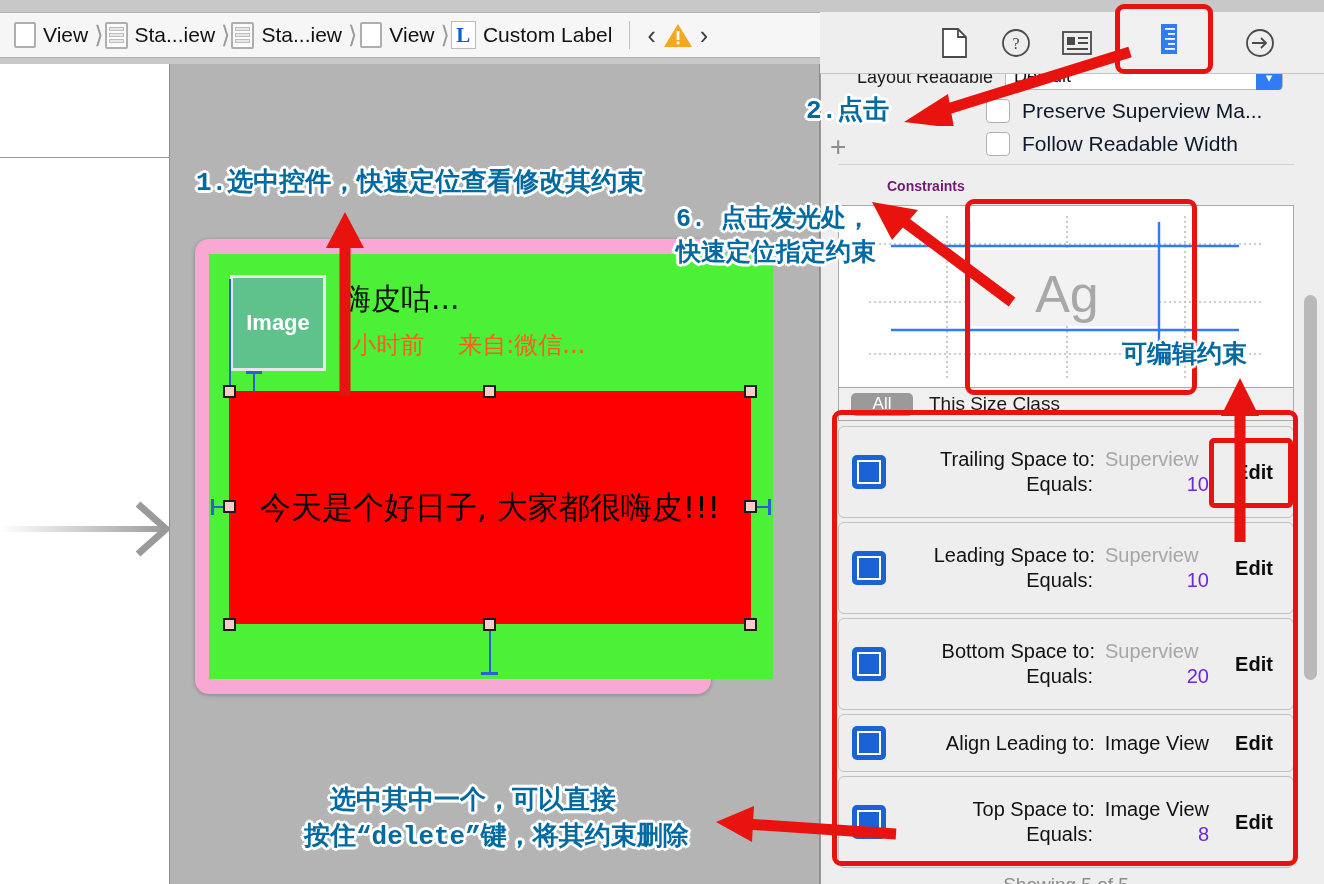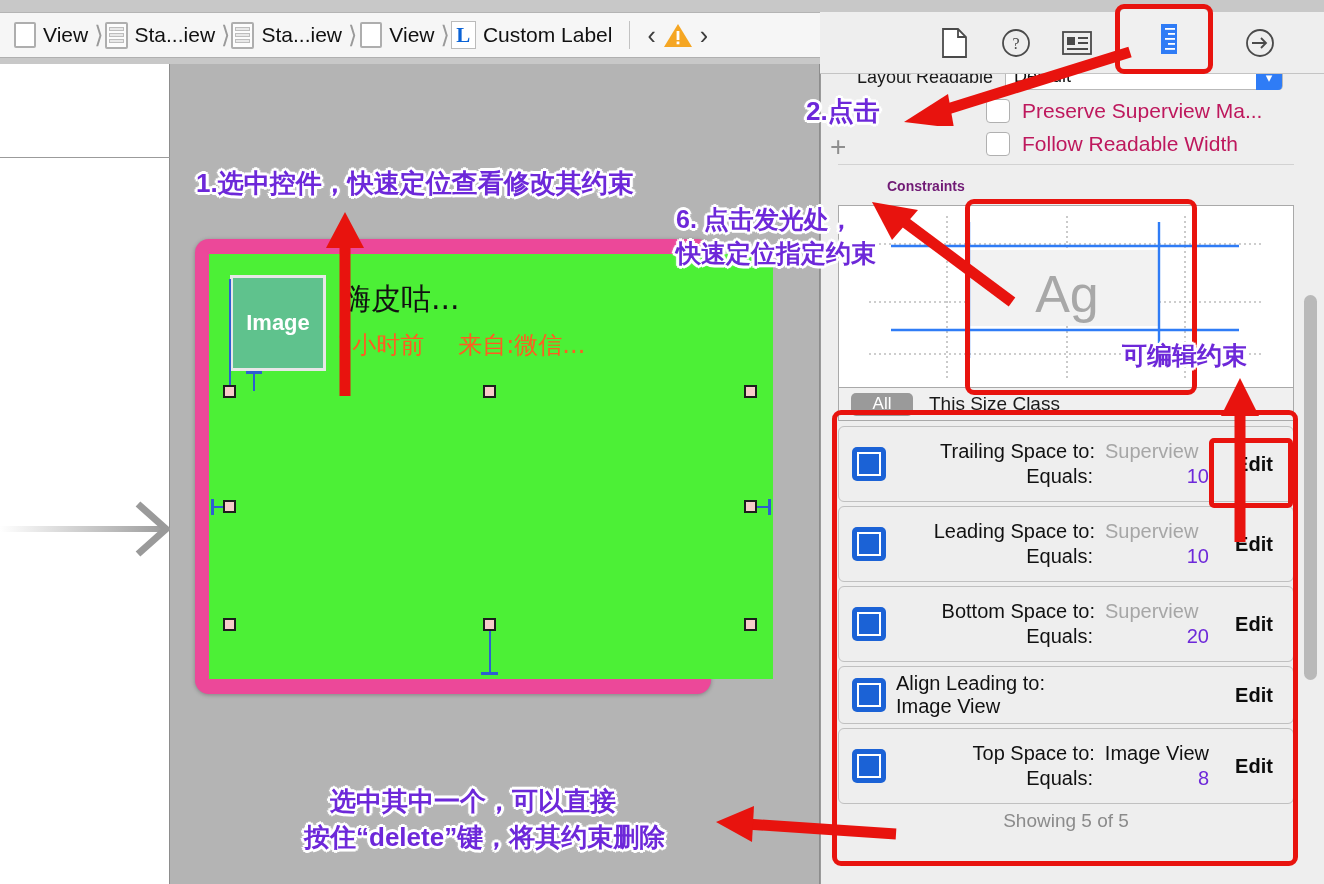--- a/index.html
+++ b/index.html
@@ -72,21 +72,21 @@
   .leftpanel .hr { position: absolute; left: 0; top: 93px; width: 170px; height: 1px; background: #9b9b9b; }
   .segue-arrow { position: absolute; left: 0px; top: 430px; width: 172px; height: 70px; }
 
   
   .canvas {
     position: absolute; left: 170px; top: 64px; width: 650px; height: 820px;
     background: #b4b4b4; border-right: 1px solid #8d8d8d;
   }
   .device {
     position: absolute; left: 25px; top: 175px; width: 516px; height: 455px;
-    background: #ec4899; border-radius: 14px;
+    background: #f9a8d4; border-radius: 14px;
     box-shadow: 0 1px 4px rgba(0,0,0,0.28);
   }
   .greenview {
     position: absolute; left: 14px; top: 15px; width: 564px; height: 425px;
     background: #4cf036;
   }
   .imgview {
     position: absolute; left: 21px; top: 21px; width: 96px; height: 96px;
     background: #5fc28d; border: 3px solid #e7e7e7;
     display: flex; align-items: center; justify-content: center;
@@ -114,22 +114,22 @@
     position: absolute; width: 13px; height: 13px; background: #f7cdc9;
     border: 2px solid #1d1d1d; box-sizing: border-box;
   }
   .cline { position: absolute; background: #2d5fd0; }
   .cline.v { width: 2px; }
   .cline.h { height: 2px; }
   .tcap { position: absolute; background: #2d5fd0; }
 
   
   .ann {
-    position: absolute; color: #6d28d9; font-weight: bold;
-    font-family: Liberation Sans, sans-serif; line-height: 1.18;
+    position: absolute; color: #0369a1; font-weight: bold;
+    font-family: Liberation Mono, monospace; line-height: 1.18;
     text-shadow:
       -2px -2px 0 #fff, 2px -2px 0 #fff, -2px 2px 0 #fff, 2px 2px 0 #fff,
       -3px 0 0 #fff, 3px 0 0 #fff, 0 -3px 0 #fff, 0 3px 0 #fff,
       -2px 0 3px #fff, 2px 0 3px #fff;
     white-space: pre; pointer-events: none;
   }
   .arrow { position: absolute; pointer-events: none; }
 
   
   .inspector {
@@ -151,21 +151,21 @@
   .lm-select .caret {
     position: absolute; right: 0px; top: -1px; width: 26px; height: 26px;
     background: #2f7cf6; border-radius: 0 4px 4px 0;
     color: #fff; font-size: 13px; display: flex; align-items: center; justify-content: center;
   }
   .cbrow { position: absolute; display: flex; align-items: center; }
   .cbox {
     width: 24px; height: 24px; background: #fff; border: 1px solid #b0b0b0;
     border-radius: 4px; display: inline-block;
   }
-  .cbl { font-size: 21px; color: #be185d; margin-left: 12px; white-space: nowrap; }
+  .cbl { font-size: 21px; color: #0f172a; margin-left: 12px; white-space: nowrap; }
   .plusbtn {
     position: absolute; left: 830px; top: 131px; font-size: 28px; color: #8e8e8e;
     font-weight: 300;
   }
   .insp-divider { position: absolute; left: 838px; top: 164px; width: 456px; height: 1px; background: #d2d2d2; }
   .sec-title { position: absolute; left: 887px; top: 178px; font-size: 14px; font-weight: bold; color: #701a75; }
 
   .constraint-diagram {
     position: absolute; left: 838px; top: 205px; width: 456px; height: 182px;
     background: #ffffff; border: 1px solid #a9a9a9; border-bottom: none;
@@ -175,21 +175,21 @@
     background: #f0f0f0; border: 1px solid #a9a9a9; display: flex; align-items: center;
   }
   .seg-all {
     margin-left: 12px; width: 62px; height: 23px; background: #9a9a9a; color: #fff;
     border-radius: 5px; font-size: 17px; display: flex; align-items: center; justify-content: center;
   }
   .seg-this { margin-left: 16px; font-size: 19px; color: #1a1a1a; }
 
   .clist { position: absolute; left: 838px; top: 426px; width: 456px; }
   .crow {
-    position: relative; height: 76px; background: #eeeeee; border: 1px solid #c0c0c0;
+    position: relative; height: 92px; background: #eeeeee; border: 1px solid #c0c0c0;
     border-radius: 6px; margin-bottom: 4px; display: flex; align-items: center;
   }
   .crow.single { height: 58px; }
   .cicon {
     width: 34px; height: 34px; margin-left: 13px; background: #1b62d6;
     border-radius: 5px; flex: 0 0 auto; position: relative;
   }
   .cicon .inner { position: absolute; inset: 5px; border: 2px solid #fff; }
   .cbody { flex: 1; padding-right: 6px; }
   .cline1, .cline2 { display: flex; justify-content: flex-end; align-items: baseline; }
@@ -340,20 +340,23 @@
 
         <div class="imgview">
           <span>Image</span>
         </div>
 
         <div class="title-cn">嗨皮咕...</div>
         <div class="sub-cn">
           <span>1小时前</span><span class="gap"></span><span>来自:微信...</span>
         </div>
 
+        <div class="redlabel">
+          <span>今天是个好日子, 大家都很嗨皮!!!</span>
+        </div>
 
         <div class="cline v" style="left:44px;top:118px;height:19px;"></div>
         <div class="tcap" style="left:37px;top:117px;width:16px;height:3px;"></div>
 
         <div class="cline v" style="left:280px;top:370px;height:50px;"></div>
         <div class="tcap" style="left:272px;top:418px;width:17px;height:3px;"></div>
 
         <div class="cline h" style="left:3px;top:252px;width:18px;"></div>
         <div class="tcap" style="left:2px;top:245px;width:3px;height:16px;"></div>
 
@@ -478,21 +481,21 @@
         </span>
       </span>
       <span class="cedit">Edit</span>
     </div>
 
     <div class="crow single">
       <span class="cicon">
           <span class="inner"></span>
         </span>
       <span class="cbody">
-        <span class="cline1" style="margin-bottom:0;flex-direction:column;">
+        <span class="cline1" style="margin-bottom:0;">
           <span class="ck">Align Leading to:</span>
           <span class="cv dark">Image View</span>
         </span>
       </span>
       <span class="cedit">Edit</span>
     </div>
 
     <div class="crow">
       <span class="cicon">
           <span class="inner"></span>

